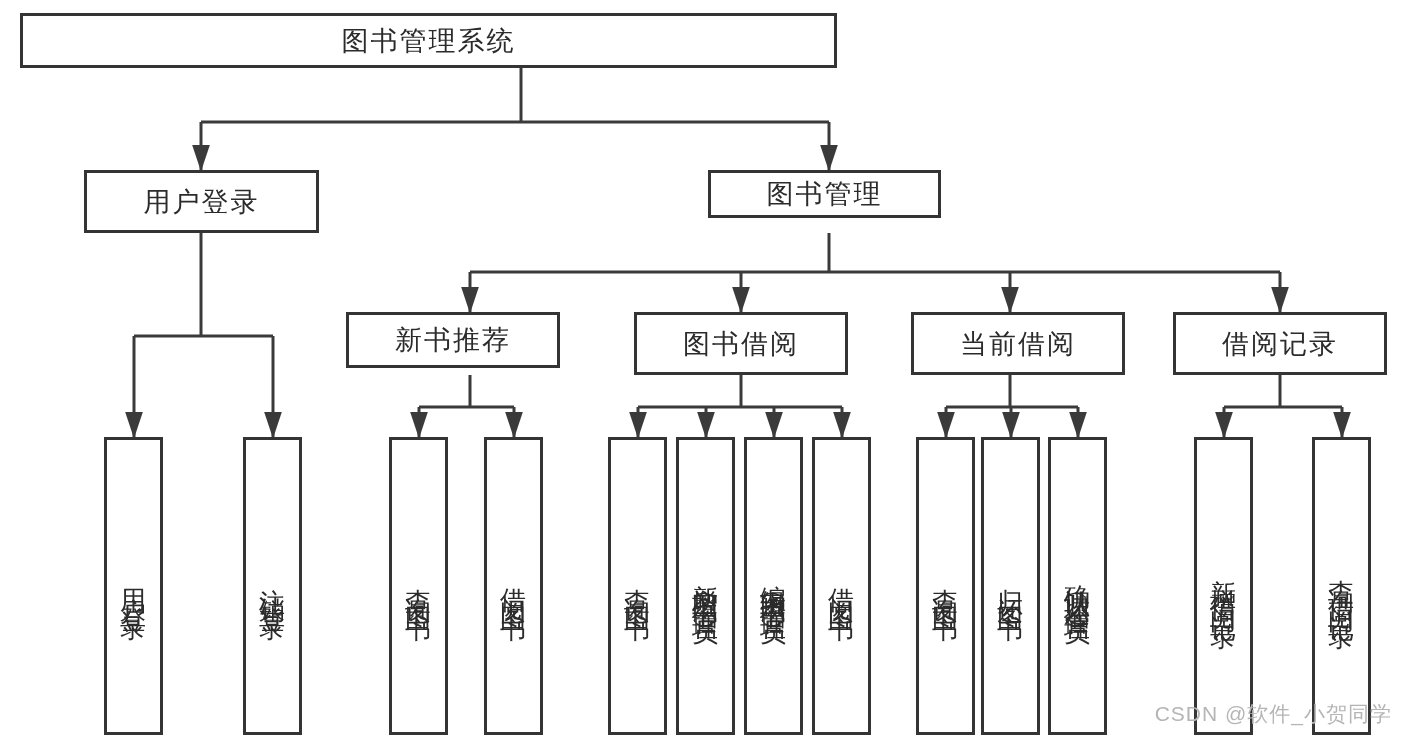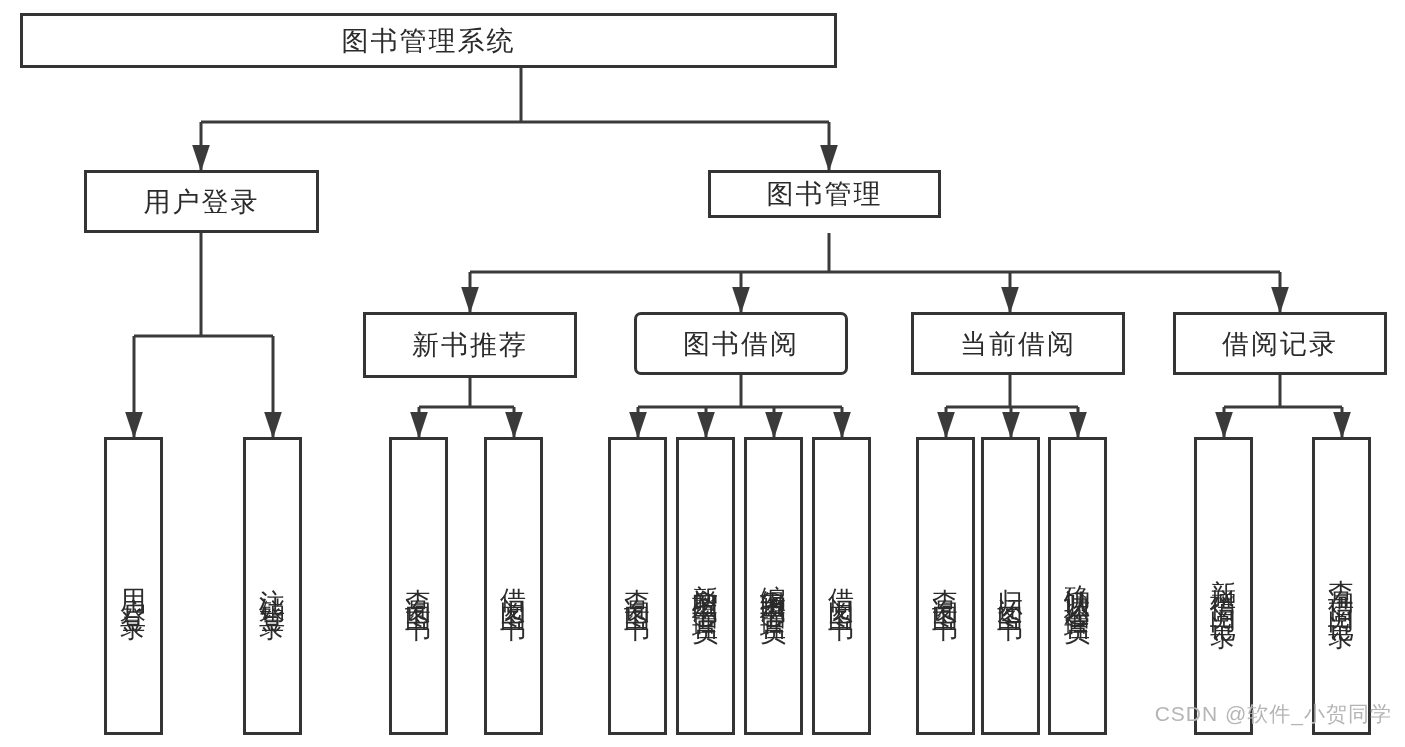--- a/index.html
+++ b/index.html
@@ -117,22 +117,22 @@
       <line x1="1224" y1="407" x2="1224" y2="437" marker-end="url(#arrow)"></line>
       <line x1="1342" y1="407" x2="1342" y2="437" marker-end="url(#arrow)"></line>
     </g>
   </svg>
 
   <div class="node hnode" style="left:20px; top:13px; width:817px; height:55px;">图书管理系统</div>
 
   <div class="node hnode" style="left:84px; top:170px; width:235px; height:63px;">用户登录</div>
   <div class="node hnode" style="left:696px; top:170px; width:233px; height:48px;margin-left:12px;">图书管理</div>
 
-  <div class="node hnode" style="left:363px; top:312px; width:214px; height:66px;">新书推荐</div>
-  <div class="node hnode" style="left:634px; top:312px; width:214px; height:63px;border-radius:7px;">图书借阅</div>
+  <div class="node hnode" style="left:346px; top:312px; width:214px; height:56px;">新书推荐</div>
+  <div class="node hnode" style="left:634px; top:312px; width:214px; height:63px;">图书借阅</div>
   <div class="node hnode" style="left:903px; top:312px; width:214px; height:63px;margin-left:8px;">当前借阅</div>
   <div class="node hnode" style="left:1173px; top:312px; width:214px; height:63px;">借阅记录</div>
 
   <div class="node vnode" style="left:104px;">
     <span class="vtext">用户登录</span>
   </div>
   <div class="node vnode" style="left:243px;">
     <span class="vtext">注销登录</span>
   </div>
 

